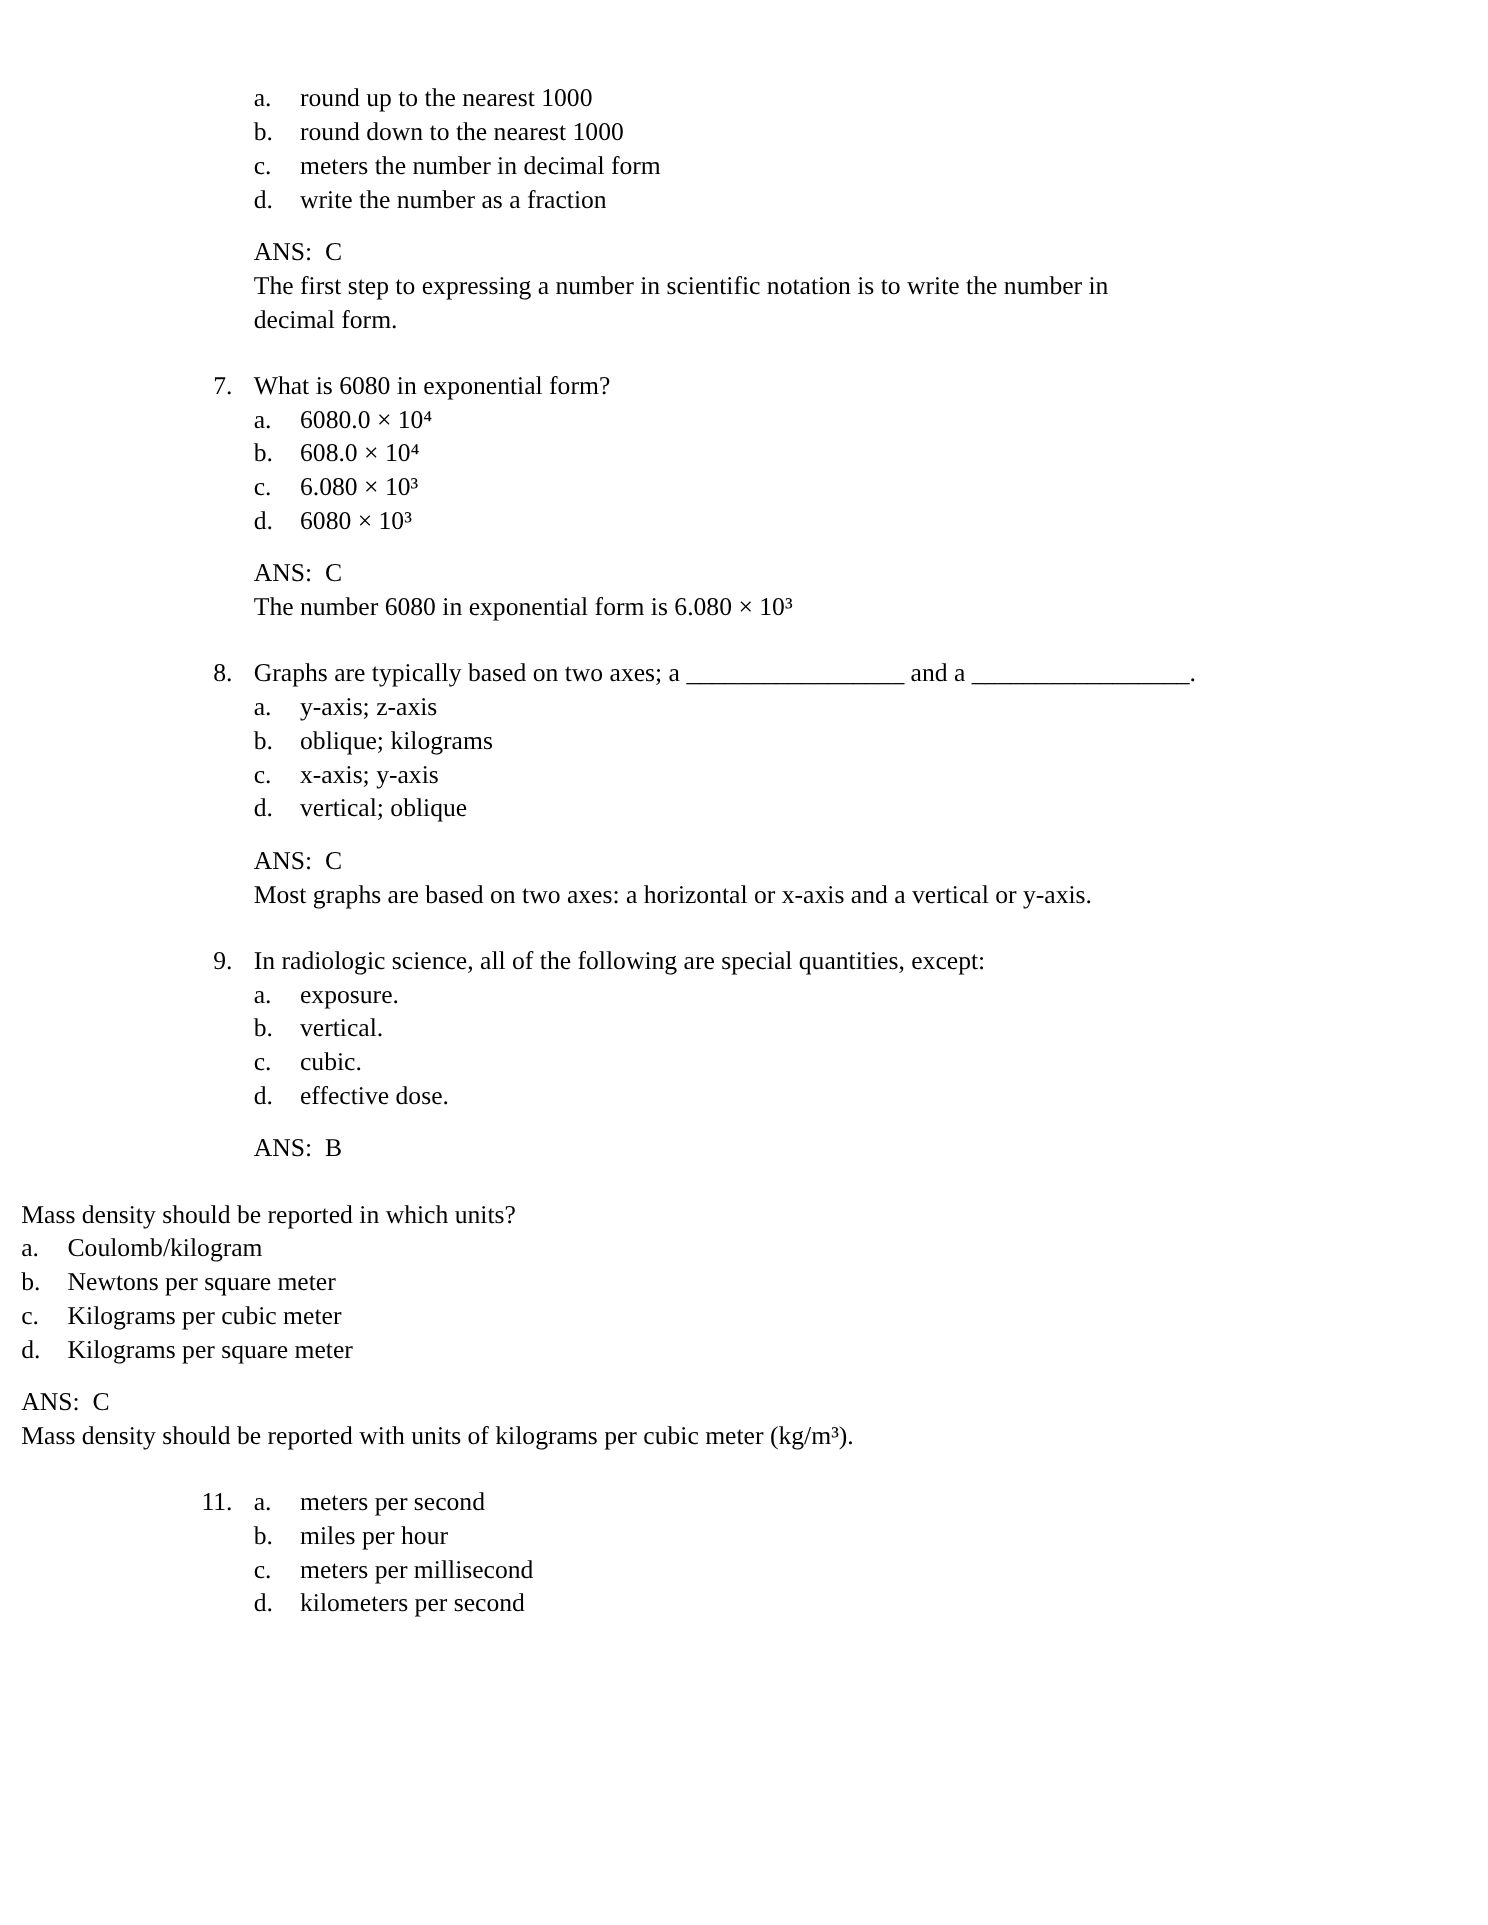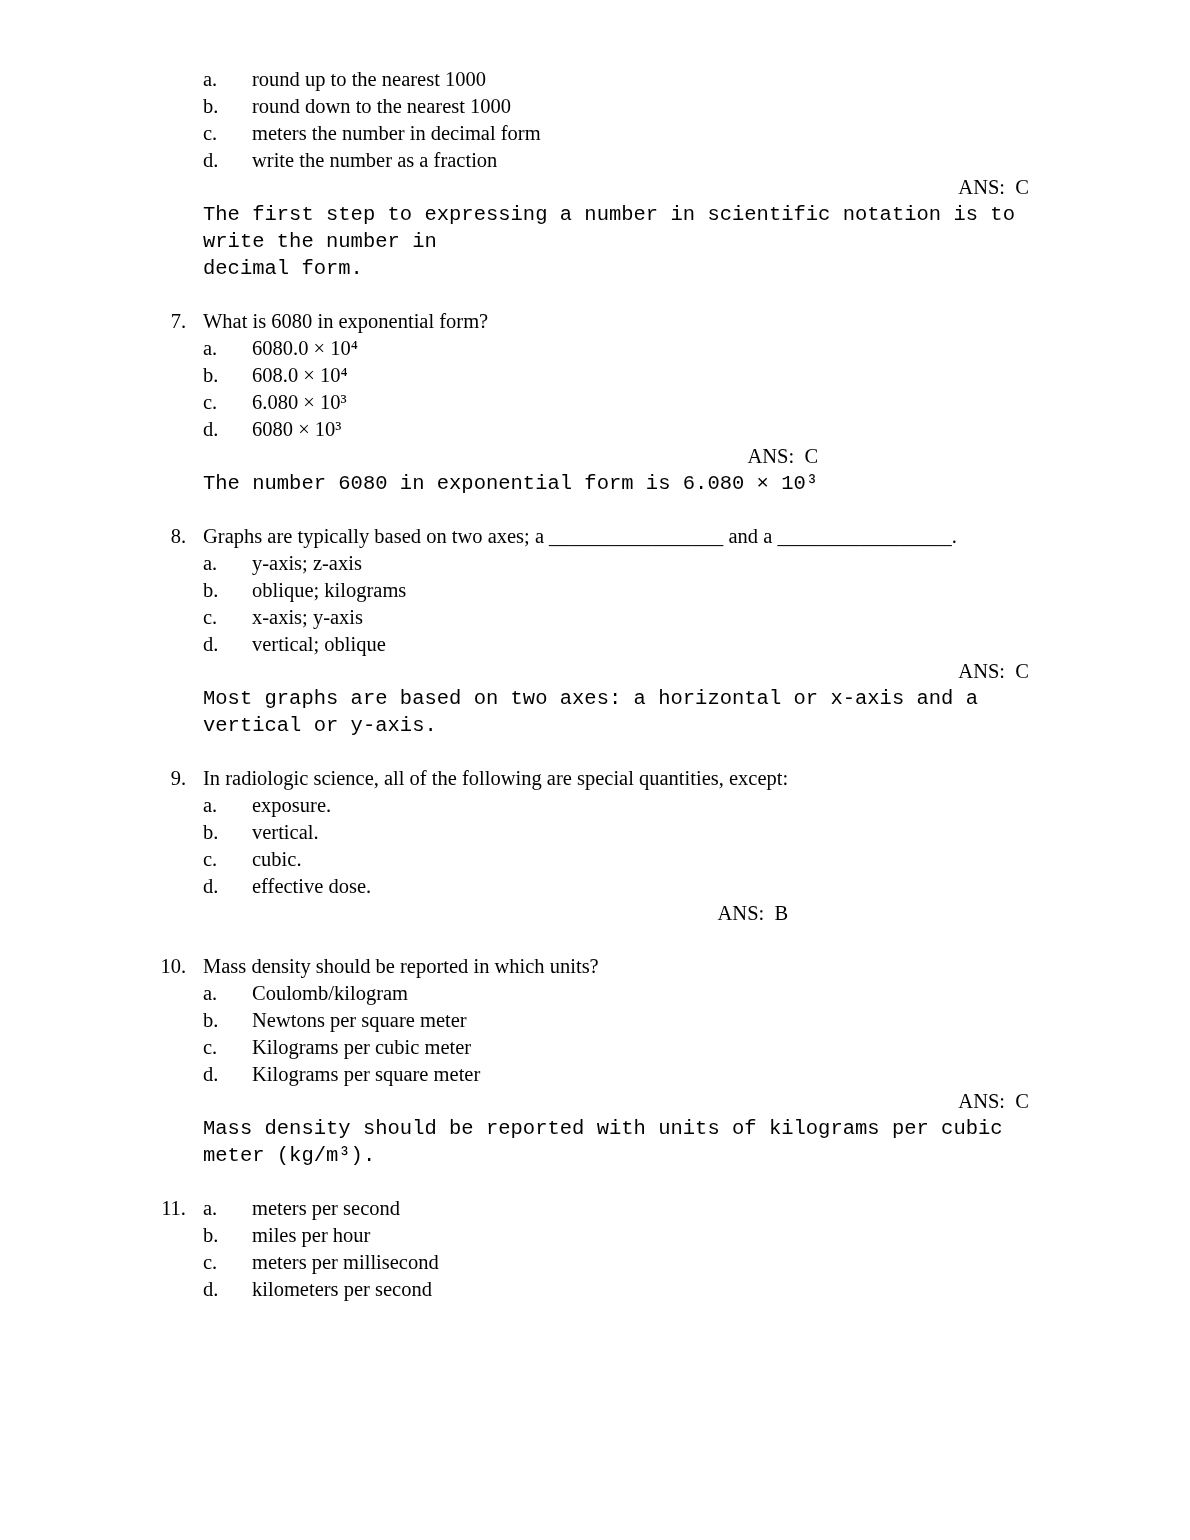--- a/index.html
+++ b/index.html
@@ -42,29 +42,27 @@
   }
   .opt {
     display: flex;
   }
   .opt-letter {
     flex: none;
     width: 37px;
   }
   .opt-text {
     flex: 1;
-    margin-left: 12px;
   }
   .ans {
+    margin-top: 15px;
     white-space: pre-wrap;
-    text-align: right;
   }
   .expl-line {
     white-space: pre-wrap;
-    font-family: Liberation Mono, monospace;
   }
 </style>
 </head>
 <body>
 
 <div class="page">
 
   <div class="question first">
     <div class="qnum"></div>
     <div class="qbody">
@@ -164,21 +162,20 @@
       </div>
       <div class="opt">
         <span class="opt-letter">d.</span>
         <span class="opt-text">effective dose.</span>
       </div>
       <div class="ans">ANS:  B</div>
     </div>
   </div>
 
   <div class="question">
-    <div class="qnum">10.</div>
     <div class="qbody">
       <div class="qtext">Mass density should be reported in which units?</div>
       <div class="opt">
         <span class="opt-letter">a.</span>
         <span class="opt-text">Coulomb/kilogram</span>
       </div>
       <div class="opt">
         <span class="opt-letter">b.</span>
         <span class="opt-text">Newtons per square meter</span>
       </div>

